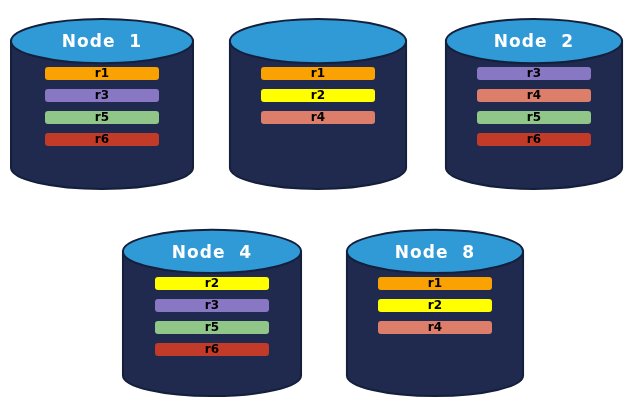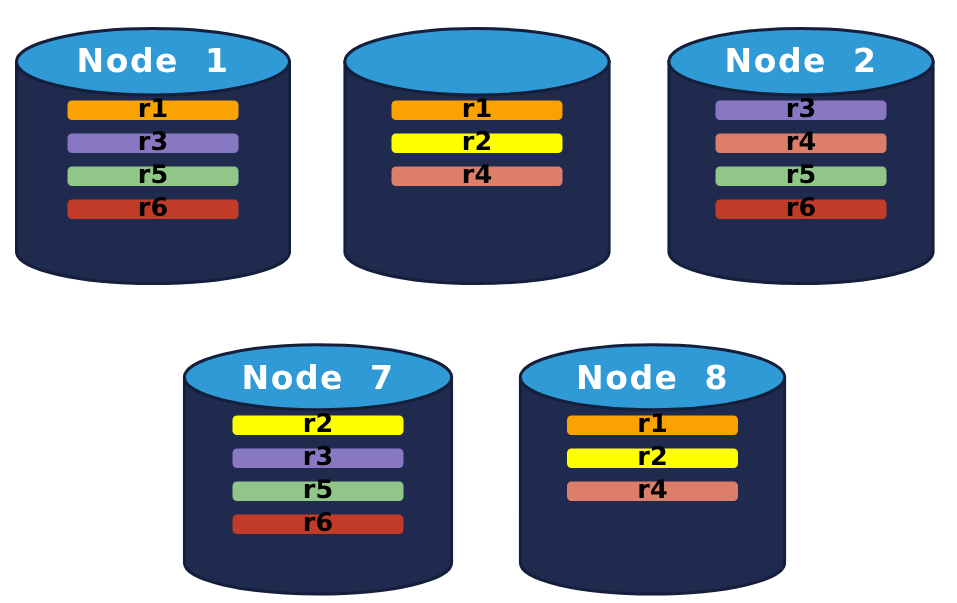--- a/index.html
+++ b/index.html
@@ -27,21 +27,21 @@
   .node-title {
     position: absolute;
     left: 0;
     top: 11px;
     width: 100%;
     height: 44px;
     display: flex;
     align-items: center;
     justify-content: center;
     color: #ffffff;
-    font-size: 22px;
+    font-size: 17px;
     font-weight: bold;
     letter-spacing: 1px;
     white-space: pre;
     z-index: 2;
   }
   .replica-list {
     position: absolute;
     left: 0;
     top: 32.4%;
     width: 100%;
@@ -52,21 +52,21 @@
     z-index: 2;
   }
   .bar {
     width: 114px;
     height: 13px;
     border-radius: 3px;
     display: flex;
     align-items: center;
     justify-content: center;
     color: #000000;
-    font-size: 17px;
+    font-size: 12px;
     font-weight: bold;
     line-height: 13px;
   }
 </style>
 </head>
 <body>
 
 <div class="stage">
     <div class="node" style="left: 8px; top: 8px; width: 188px; height: 183px;">
     <svg viewBox="0 0 188 182" preserveAspectRatio="none">
@@ -103,21 +103,21 @@
         <div class="bar" style="background: rgb(221, 126, 107);">r4</div>
         <div class="bar" style="background: rgb(144, 199, 136);">r5</div>
         <div class="bar" style="background: rgb(194, 58, 40);">r6</div>
       </div>
   </div>
     <div class="node" style="left: 120px; top: 219px; width: 184px; height: 179px;">
     <svg viewBox="0 0 188 182" preserveAspectRatio="none">
       <path d="M3,33 L3,159 A91,21 0 0 0 185,159 L185,33 Z" stroke-width="2" fill="#1F2A4E" stroke="#141F3C"></path>
       <ellipse cx="94" cy="33" rx="91" ry="22" stroke-width="2" fill="#2F9AD5" stroke="#141F3C"></ellipse>
     </svg>
-    <div class="node-title">Node  7</div>
+    <div class="node-title">Node  4</div>
     <div class="replica-list">
         <div class="bar" style="background: rgb(255, 255, 0);">r2</div>
         <div class="bar" style="background: rgb(136, 120, 196);">r3</div>
         <div class="bar" style="background: rgb(144, 199, 136);">r5</div>
         <div class="bar" style="background: rgb(194, 58, 40);">r6</div>
       </div>
   </div>
     <div class="node" style="left: 344px; top: 219px; width: 182px; height: 179px;">
     <svg viewBox="0 0 188 182" preserveAspectRatio="none">
       <path d="M3,33 L3,159 A91,21 0 0 0 185,159 L185,33 Z" stroke-width="2" fill="#1F2A4E" stroke="#141F3C"></path>

